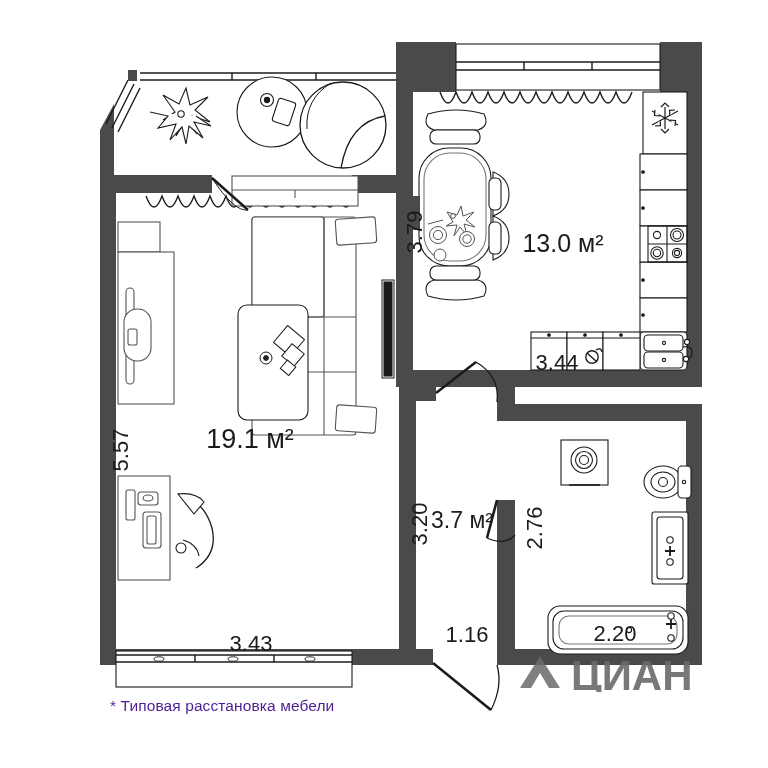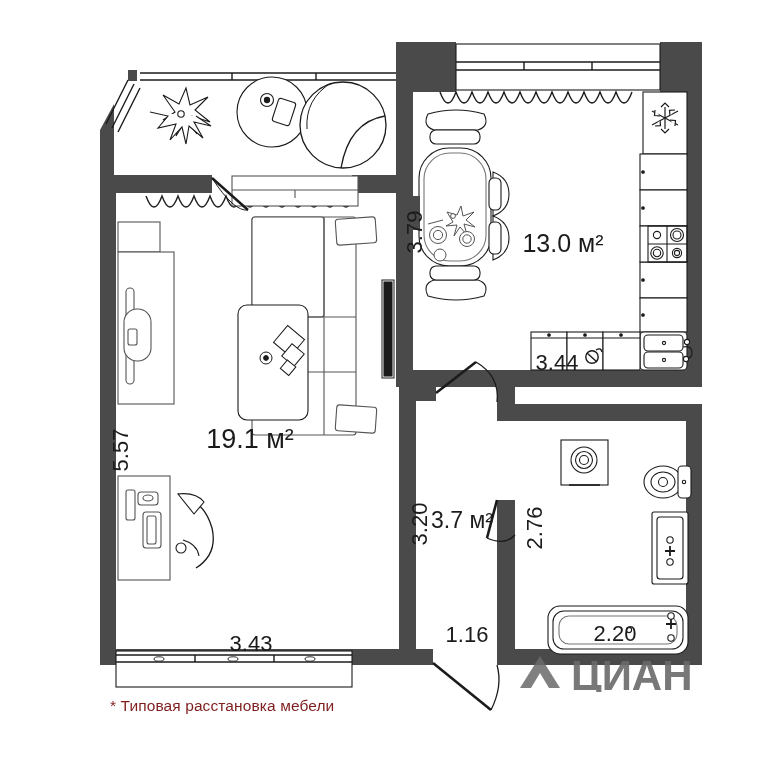--- a/index.html
+++ b/index.html
@@ -27,21 +27,21 @@
     width: 768px;
     height: 768px;
     display: block;
   }
   .footnote {
     position: absolute;
     left: 110px;
     top: 697px;
     font-family: "Liberation Sans", sans-serif;
     font-size: 15.5px;
-    color: #7f1d1d;
+    color: #4c1d95;
     letter-spacing: 0.1px;
     white-space: nowrap;
   }
 </style>
 </head>
 <body>
 
 <div id="plan-root">
 
   <svg class="plan-svg" viewBox="0 0 768 768" xmlns="http://www.w3.org/2000/svg">

